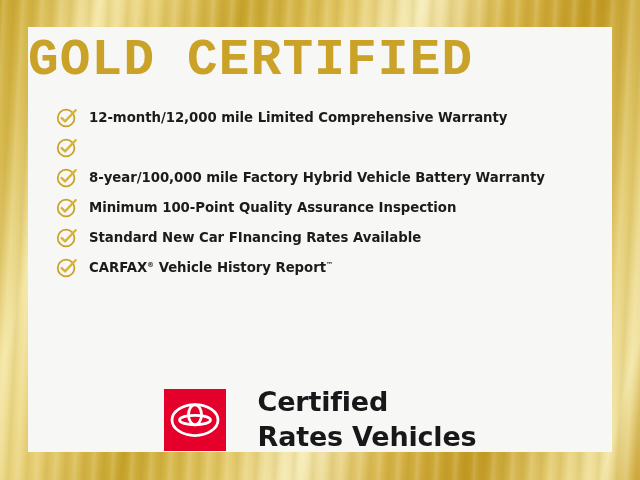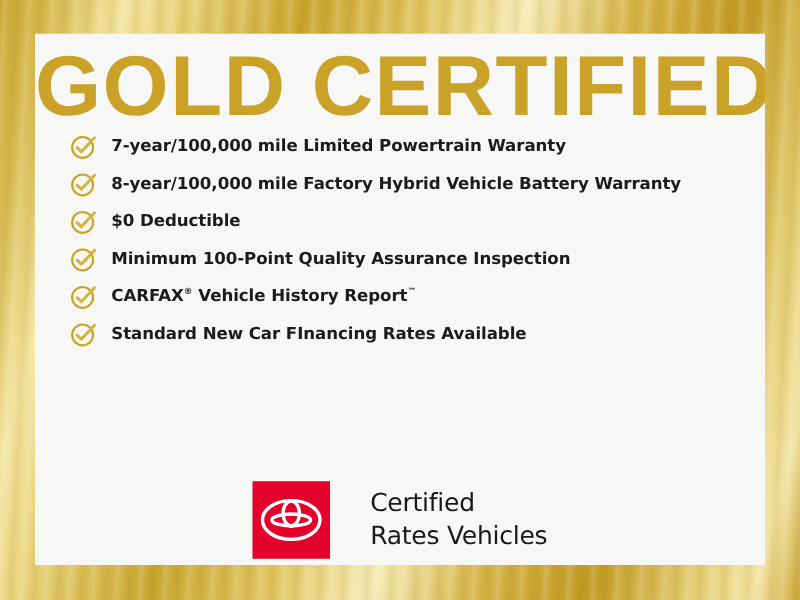--- a/index.html
+++ b/index.html
@@ -62,26 +62,26 @@
   }
 
   
   #title {
     position: absolute;
     left: 0;
     right: 0;
     top: 8px;
     text-align: left;
     color: #c9a227;
-    font-size: 68px;
+    font-size: 51px;
     font-weight: 700;
     letter-spacing: 1.2px;
     line-height: 1;
     white-space: nowrap;
-    font-family: Liberation Sans, sans-serif;
+    font-family: Liberation Mono, monospace;
   }
 
   
   #benefits {
     position: absolute;
     left: 28px;
     top: 75px;
     width: 540px;
   }
   .benefit-row {
@@ -125,88 +125,87 @@
     height: 62px;
     background: #e4002b;
     display: flex;
     align-items: center;
     justify-content: center;
     flex: 0 0 auto;
   }
   #cuv-wordmark {
     margin-left: 32px;
     color: #18181a;
-    font-size: 20px;
-    font-weight: 400;
+    font-size: 27px;
+    font-weight: 700;
     line-height: 1.28;
     letter-spacing: -0.2px;
     font-family: "DejaVu Sans", sans-serif;
   }
   #cuv-wordmark div { white-space: nowrap; }
 </style>
 </head>
 <body>
 
 <div id="certificate">
   <div id="frame-sheen"></div>
 
   <div id="card">
 
     <div id="title">GOLD CERTIFIED</div>
 
     <div id="benefits">
 
-
-      <div class="benefit-row">
-        <svg class="check-icon" viewBox="0 0 24 24">
-          <circle cx="11" cy="13" r="9.1" fill="none" stroke="#c9a227" stroke-width="1.9"></circle>
-          <path d="M6.2 13.2 L9.9 16.8 L21.4 4.6" fill="none" stroke="#d5b33c" stroke-width="2.6" stroke-linecap="round" stroke-linejoin="round"></path>
-        </svg>
-        <span class="benefit-text">7-year/100,000 mile Limited Powertrain Waranty</span>
+      <div class="benefit-row">
+        <svg class="check-icon" viewBox="0 0 24 24">
+          <circle cx="11" cy="13" r="9.1" fill="none" stroke="#c9a227" stroke-width="1.9"></circle>
+          <path d="M6.2 13.2 L9.9 16.8 L21.4 4.6" fill="none" stroke="#d5b33c" stroke-width="2.6" stroke-linecap="round" stroke-linejoin="round"></path>
+        </svg>
+        <span class="benefit-text">12-month/12,000 mile Limited Comprehensive Warranty</span>
+      </div>
+
+      <div class="benefit-row">
+        <svg class="check-icon" viewBox="0 0 24 24">
+          <circle cx="11" cy="13" r="9.1" fill="none" stroke="#c9a227" stroke-width="1.9"></circle>
+          <path d="M6.2 13.2 L9.9 16.8 L21.4 4.6" fill="none" stroke="#d5b33c" stroke-width="2.6" stroke-linecap="round" stroke-linejoin="round"></path>
+        </svg>
       </div>
 
       <div class="benefit-row">
         <svg class="check-icon" viewBox="0 0 24 24">
           <circle cx="11" cy="13" r="9.1" fill="none" stroke="#c9a227" stroke-width="1.9"></circle>
           <path d="M6.2 13.2 L9.9 16.8 L21.4 4.6" fill="none" stroke="#d5b33c" stroke-width="2.6" stroke-linecap="round" stroke-linejoin="round"></path>
         </svg>
         <span class="benefit-text">8-year/100,000 mile Factory Hybrid Vehicle Battery Warranty</span>
       </div>
 
 
-      <div class="benefit-row">
-        <svg class="check-icon" viewBox="0 0 24 24">
-          <circle cx="11" cy="13" r="9.1" fill="none" stroke="#c9a227" stroke-width="1.9"></circle>
-          <path d="M6.2 13.2 L9.9 16.8 L21.4 4.6" fill="none" stroke="#d5b33c" stroke-width="2.6" stroke-linecap="round" stroke-linejoin="round"></path>
-        </svg>
-        <span class="benefit-text">$0 Deductible</span>
-      </div>
 
       <div class="benefit-row">
         <svg class="check-icon" viewBox="0 0 24 24">
           <circle cx="11" cy="13" r="9.1" fill="none" stroke="#c9a227" stroke-width="1.9"></circle>
           <path d="M6.2 13.2 L9.9 16.8 L21.4 4.6" fill="none" stroke="#d5b33c" stroke-width="2.6" stroke-linecap="round" stroke-linejoin="round"></path>
         </svg>
         <span class="benefit-text">Minimum 100-Point Quality Assurance Inspection</span>
       </div>
 
       <div class="benefit-row">
         <svg class="check-icon" viewBox="0 0 24 24">
           <circle cx="11" cy="13" r="9.1" fill="none" stroke="#c9a227" stroke-width="1.9"></circle>
           <path d="M6.2 13.2 L9.9 16.8 L21.4 4.6" fill="none" stroke="#d5b33c" stroke-width="2.6" stroke-linecap="round" stroke-linejoin="round"></path>
         </svg>
+        <span class="benefit-text">Standard New Car FInancing Rates Available</span>
+      </div>
+
+      <div class="benefit-row">
+        <svg class="check-icon" viewBox="0 0 24 24">
+          <circle cx="11" cy="13" r="9.1" fill="none" stroke="#c9a227" stroke-width="1.9"></circle>
+          <path d="M6.2 13.2 L9.9 16.8 L21.4 4.6" fill="none" stroke="#d5b33c" stroke-width="2.6" stroke-linecap="round" stroke-linejoin="round"></path>
+        </svg>
         <span class="benefit-text"><span>CARFAX</span><sup>®</sup><span> Vehicle History Report</span><sup>™</sup></span>
-      </div>
-
-      <div class="benefit-row">
-        <svg class="check-icon" viewBox="0 0 24 24">
-          <circle cx="11" cy="13" r="9.1" fill="none" stroke="#c9a227" stroke-width="1.9"></circle>
-          <path d="M6.2 13.2 L9.9 16.8 L21.4 4.6" fill="none" stroke="#d5b33c" stroke-width="2.6" stroke-linecap="round" stroke-linejoin="round"></path>
-        </svg>
-        <span class="benefit-text">Standard New Car FInancing Rates Available</span>
       </div>
 
     </div>
 
     <div id="logo-lockup">
       <div id="toyota-mark">
         <svg width="50" height="36" viewBox="0 0 100 72">
           <ellipse cx="50" cy="36" rx="46" ry="31" fill="none" stroke="#ffffff" stroke-width="5.5"></ellipse>
           <ellipse cx="50" cy="25.5" rx="13" ry="20" fill="none" stroke="#ffffff" stroke-width="5.5"></ellipse>
           <ellipse cx="50" cy="36" rx="31" ry="9.5" fill="none" stroke="#ffffff" stroke-width="5.5"></ellipse>

